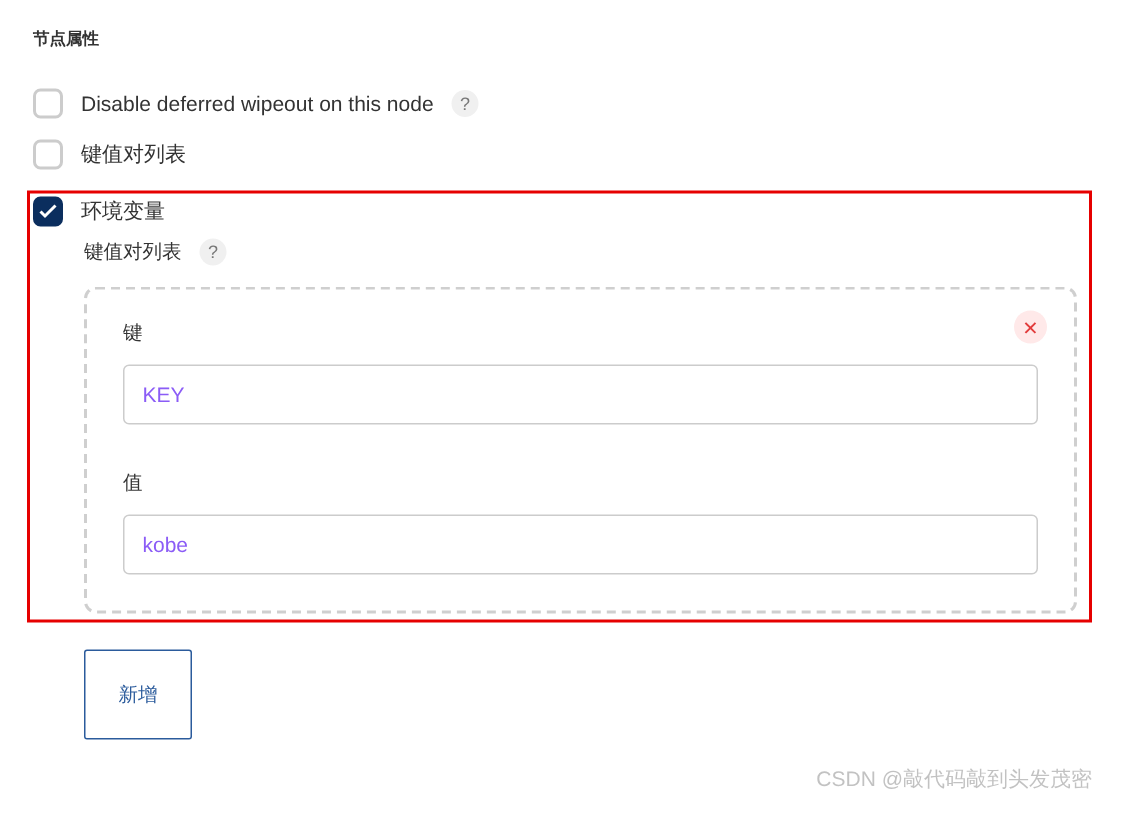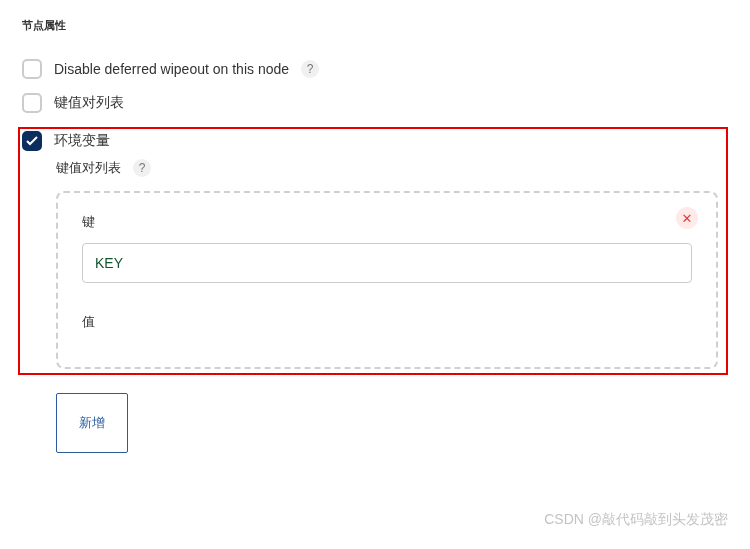--- a/index.html
+++ b/index.html
@@ -102,21 +102,21 @@
     color: #333;
     margin-bottom: 12px;
   }
   .text-input {
     width: 100%;
     height: 40px;
     border: 1px solid #ccc;
     border-radius: 4px;
     padding: 0 12px;
     font-size: 14px;
-    color: #14532d;
+    color: #8b5cf6;
     outline: none;
   }
   .field-group1 { margin-bottom: 30px; }
   .add-btn {
     margin-top: 18px;
     padding: 20px 22px;
     border: 1px solid #2b5b9c;
     background: #fff;
     color: #2b5b9c;
     font-size: 13px;
@@ -173,20 +173,21 @@
         <span>✕</span>
       </div>
 
       <div class="field-group1">
         <div class="field-label">键</div>
         <input type="text" class="text-input" value="KEY" style="">
       </div>
 
       <div>
         <div class="field-label">值</div>
+        <input type="text" class="text-input" value="kobe" style="">
       </div>
     </div>
   </div>
 </div>
 
 <div class="env-content">
   <button class="add-btn">新增</button>
 </div>
 
 <div class="watermark">CSDN @敲代码敲到头发茂密</div>

